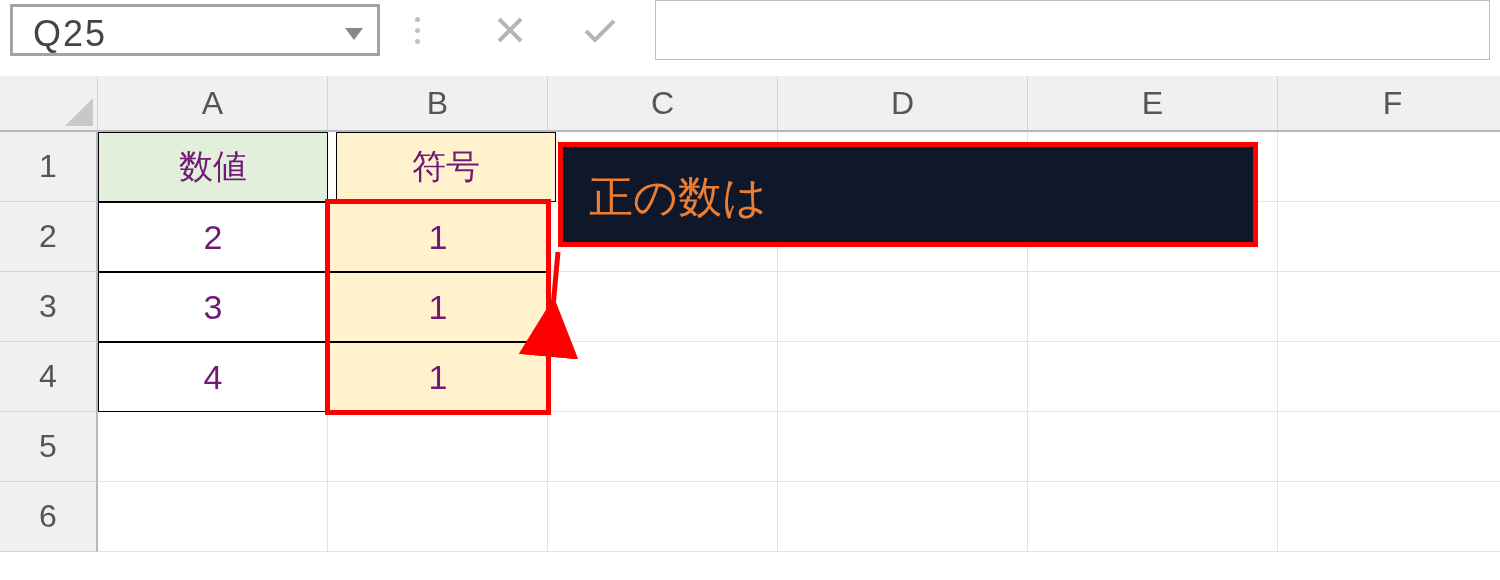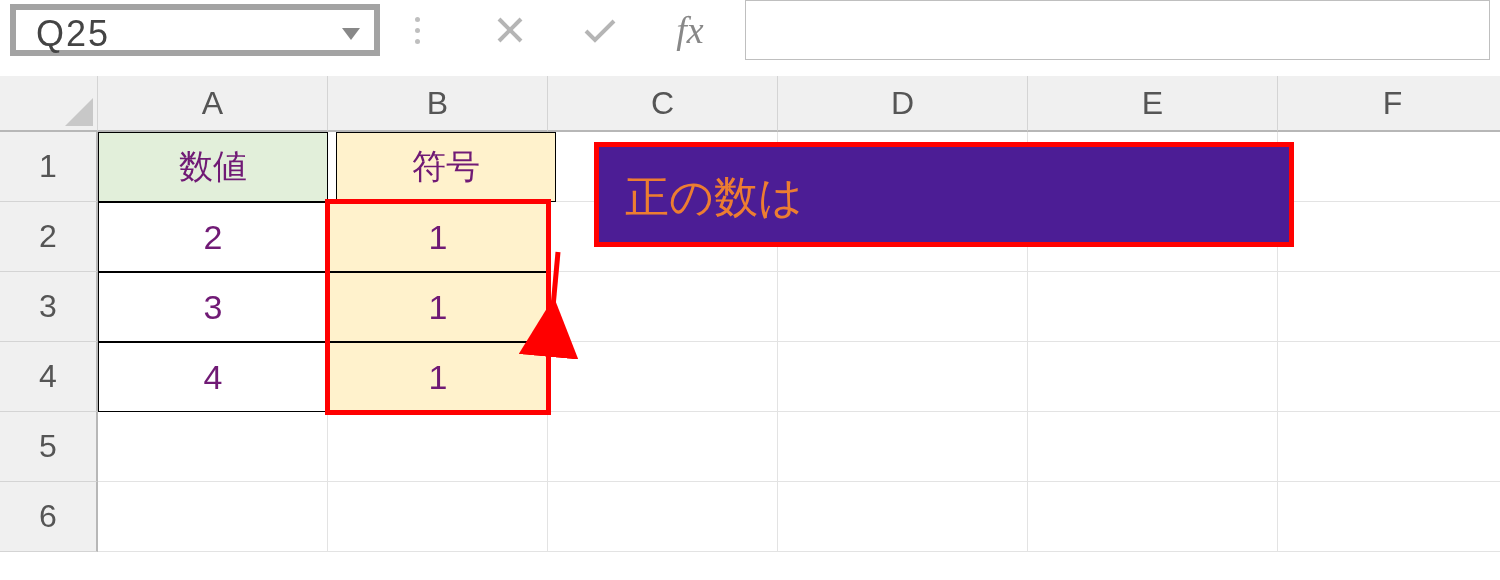--- a/index.html
+++ b/index.html
@@ -16,21 +16,21 @@
   
   .formula-bar {
     display: flex;
     align-items: center;
     height: 76px;
     padding: 8px 10px 24px 10px;
   }
   .name-box {
     width: 370px;
     height: 52px;
-    border: 6px solid #a3a3a3;
+    border: 3px solid #a3a3a3;
     display: flex;
     align-items: center;
     justify-content: space-between;
     padding: 8px 14px 0 20px;
     background: #fff;
   }
   .name-box-text {
     font-size: 36px;
     color: #444;
     letter-spacing: 2px;
@@ -159,23 +159,22 @@
   .red-box {
     position: absolute;
     border: 5px solid #ff0000;
     pointer-events: none;
   }
 
   
   .callout-box {
     position: absolute;
     border: 5px solid #ff0000;
-    background: #4c1d95;
+    background: #0f172a;
     padding: 20px 26px 16px 26px;
-    margin-left: 36px;
   }
   .callout-text {
     font-size: 44px;
     line-height: 1.35;
     color: #ed7d31;
     font-weight: 500;
     white-space: pre;
   }
   .arrow {
     position: absolute;
@@ -203,23 +202,20 @@
     <div class="fbar-btn">
       <svg width="30" height="30" viewBox="0 0 30 30">
           <line x1="4" y1="4" x2="26" y2="26" stroke="#b5b5b5" stroke-width="4"></line>
           <line x1="26" y1="4" x2="4" y2="26" stroke="#b5b5b5" stroke-width="4"></line>
         </svg>
     </div>
     <div class="fbar-btn">
       <svg width="36" height="30" viewBox="0 0 36 30">
           <polyline points="4,16 13,25 32,6" fill="none" stroke="#b5b5b5" stroke-width="4"></polyline>
         </svg>
-    </div>
-    <div class="fbar-btn fx">
-      <span>fx</span>
     </div>
   </div>
   <div class="fbar-input-wrap">
     <input class="fbar-input" value="" style="">
   </div>
 </div>
 
 <div class="sheet" id="sheet" style="top: 0px; position: relative;">
   <div class="corner">
     <svg width="28" height="28" viewBox="0 0 28 28">

